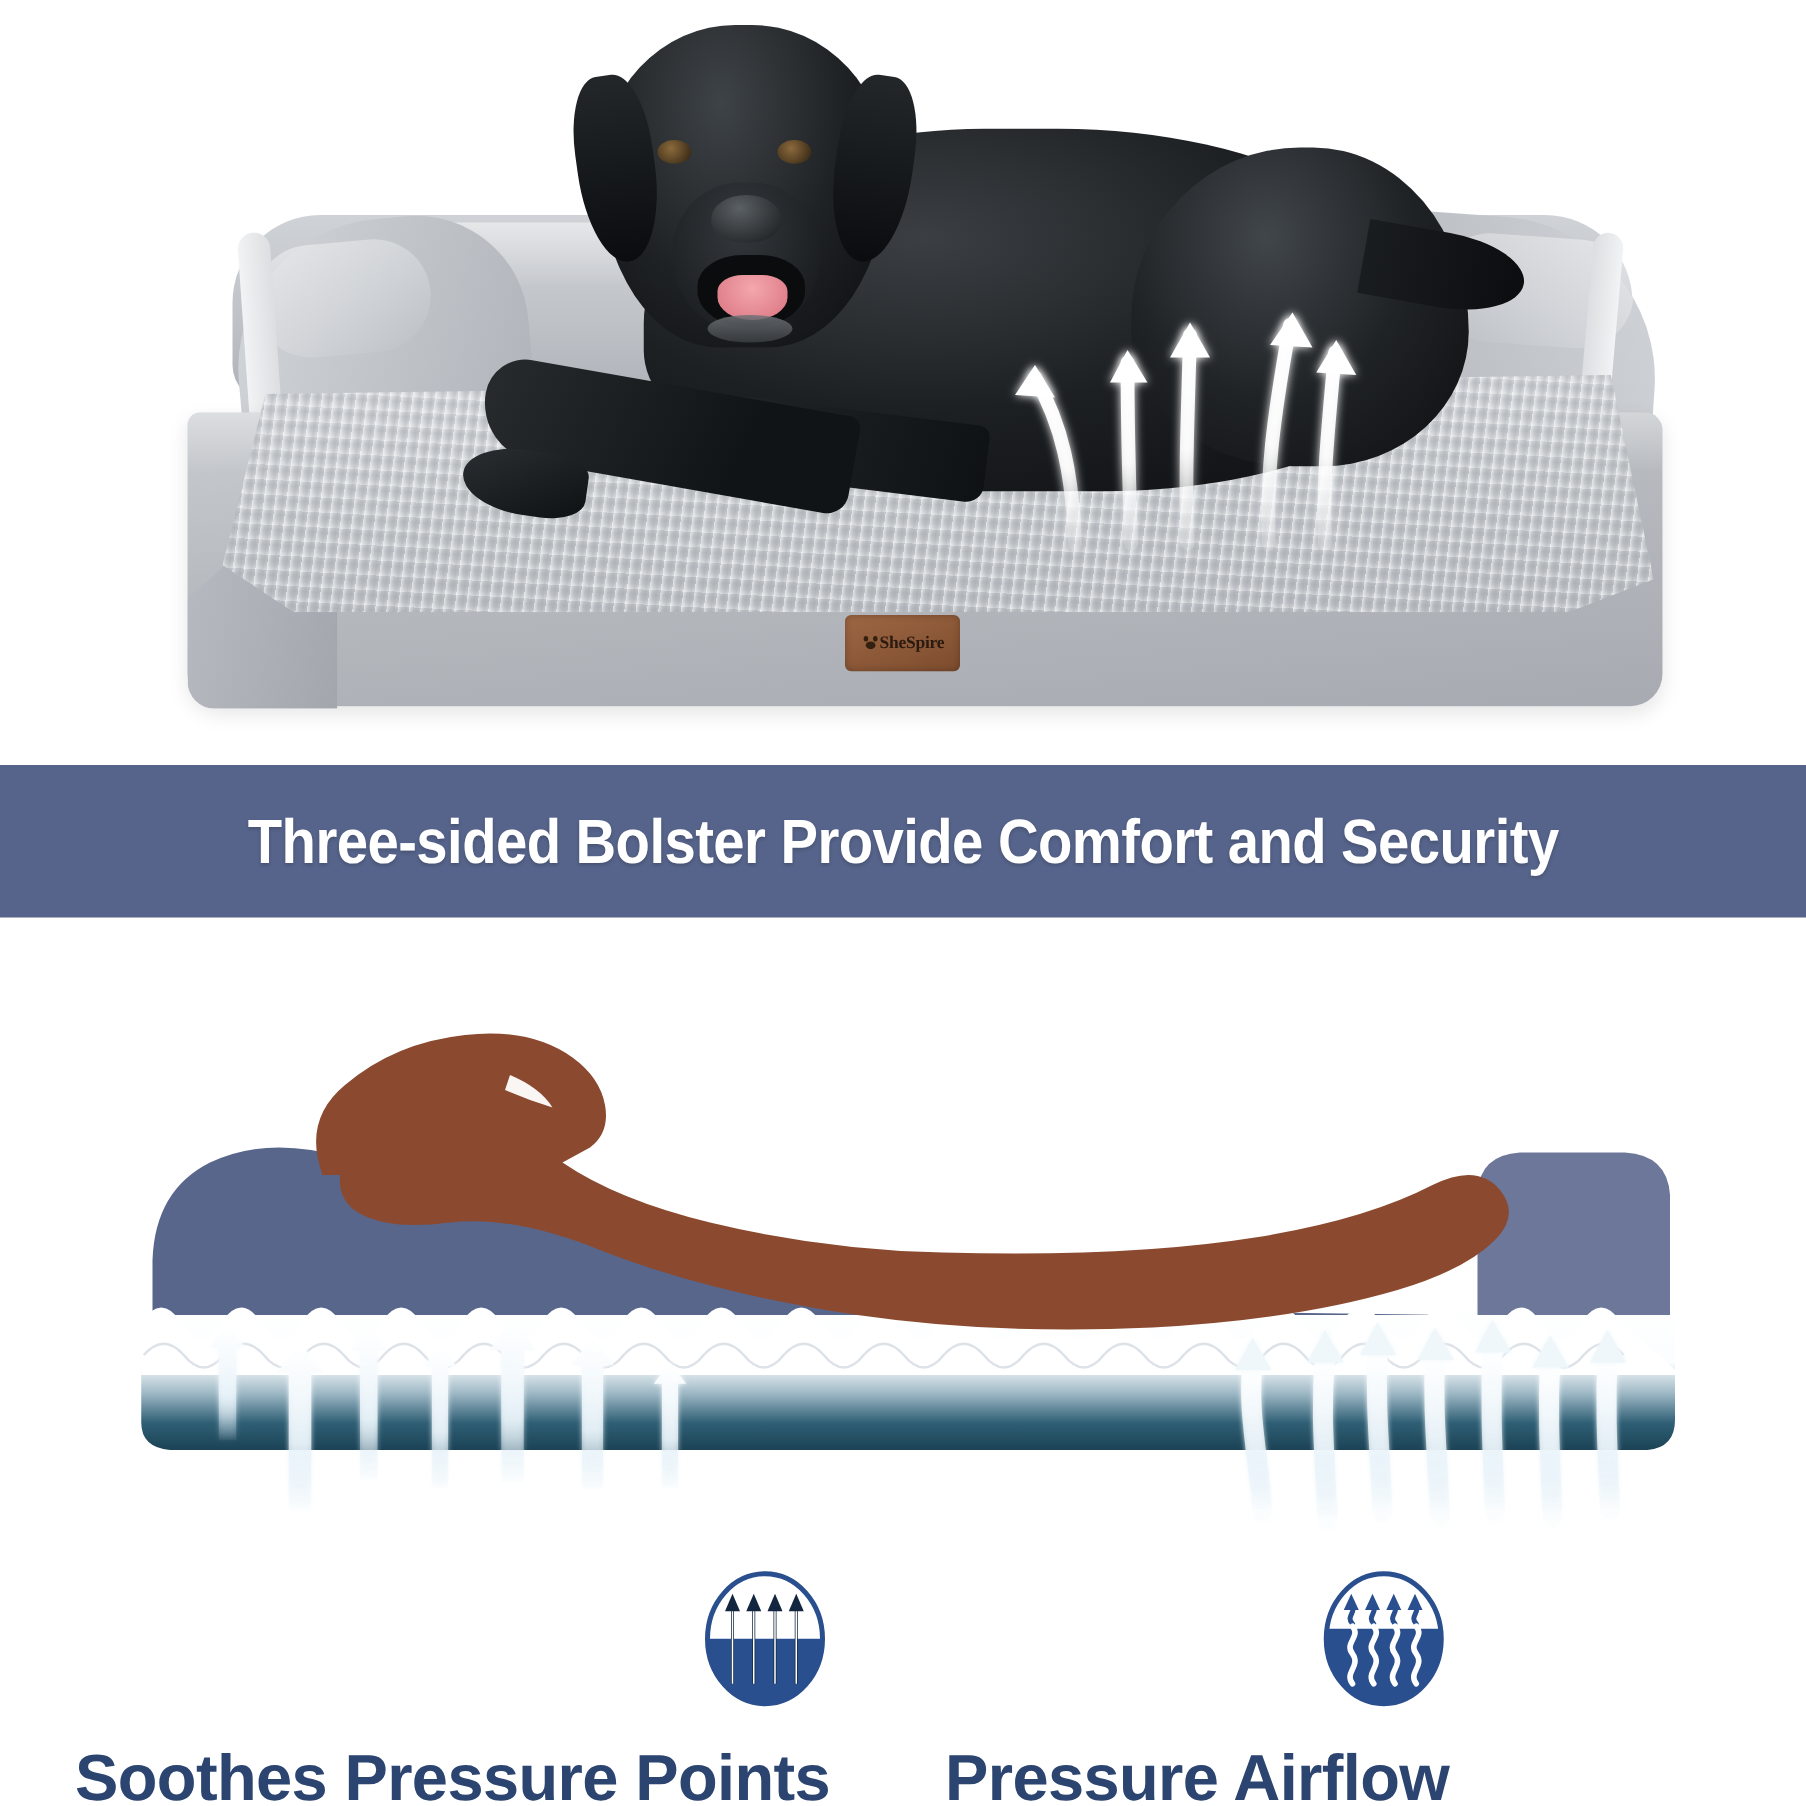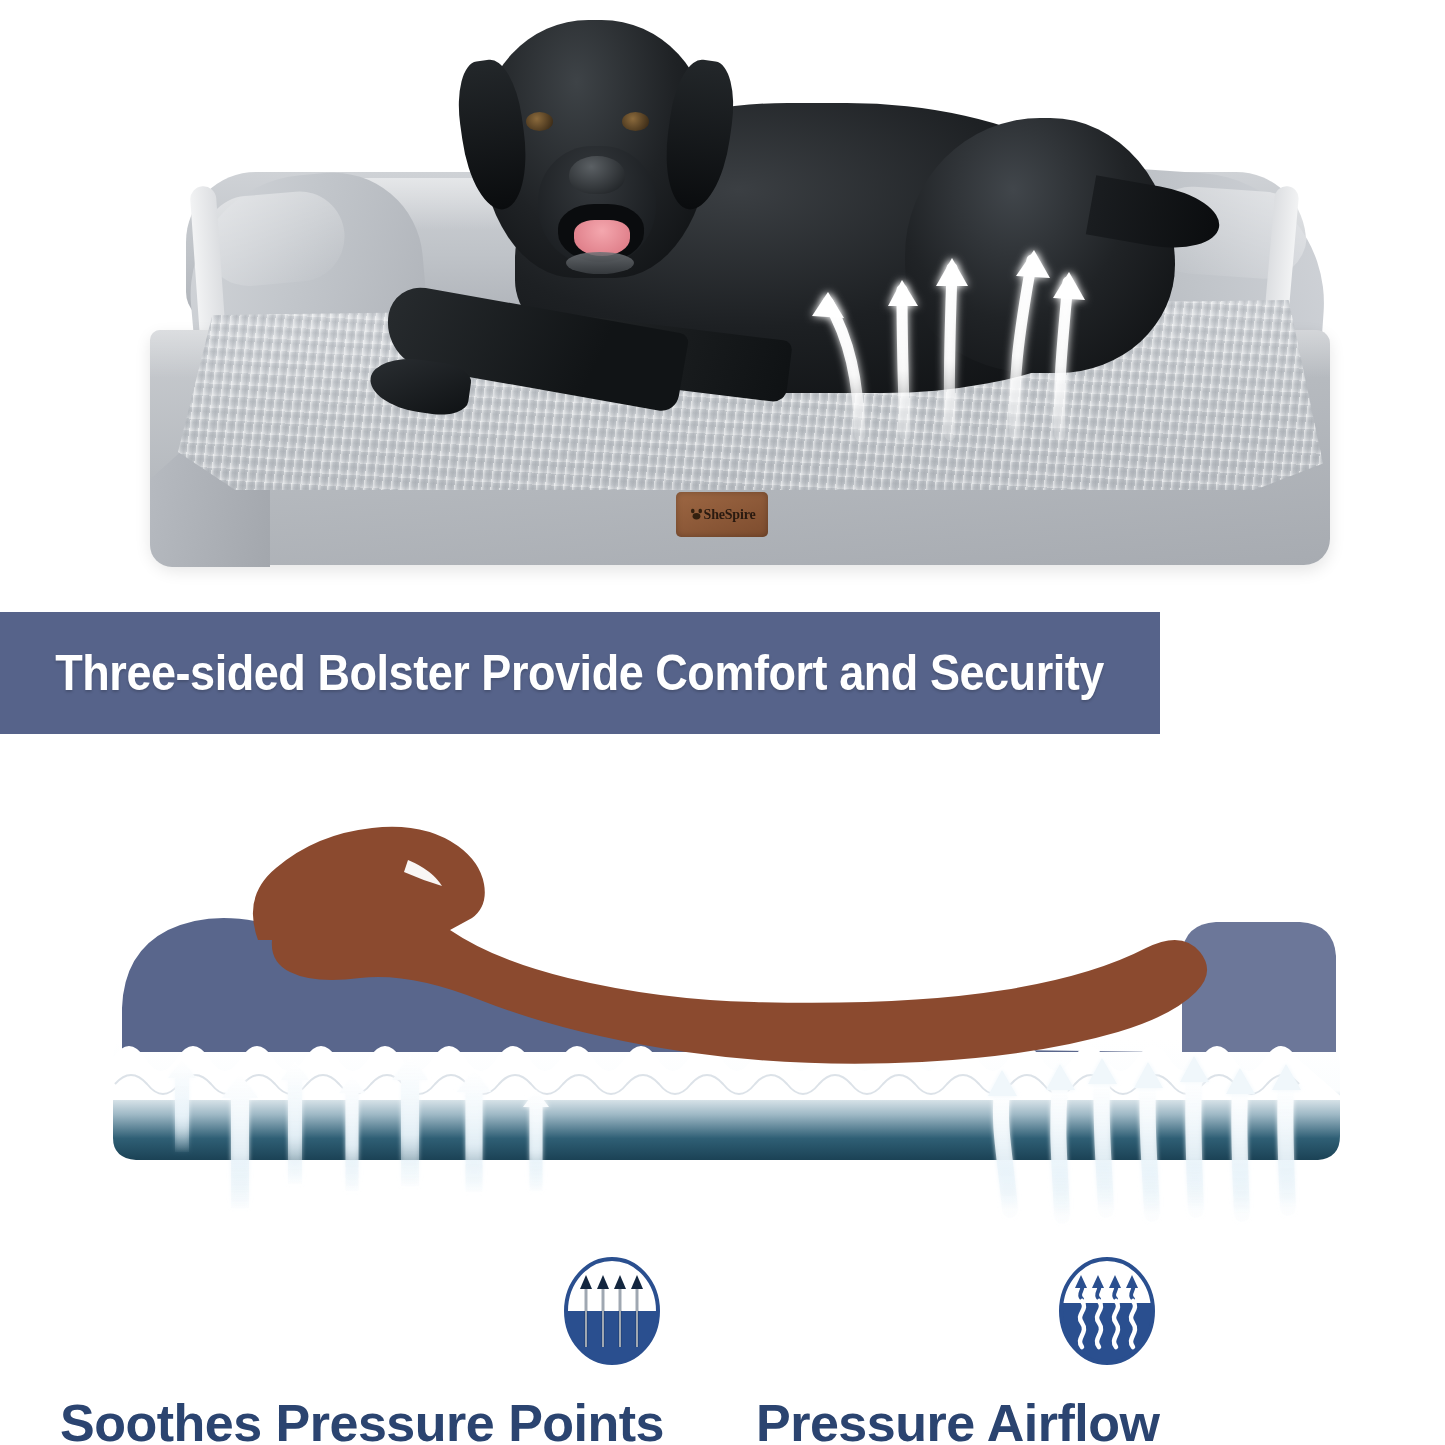--- a/index.html
+++ b/index.html
@@ -170,21 +170,21 @@
     background: linear-gradient(100deg,#242729,#0f1214);
     border-radius: 34px 12px 18px 46px; transform: rotate(7deg);
   }
 
   
   .photo-arrows { position: absolute; left: 810px; top: 230px; width: 300px; height: 210px; }
   .photo-arrows svg { width: 100%; height: 100%; overflow: visible; }
 
   
   .banner {
-    position: absolute; left: 0; top: 612px; width: 1160px; height: 122px;
+    position: absolute; left: 0; top: 612px; width: 1445px; height: 122px;
     background: #56638a;
     display: flex; align-items: center; justify-content: center;
   }
   .banner-text {
     color: #ffffff; font-size: 50px; font-weight: 700; letter-spacing: -0.5px;
     white-space: nowrap;
     font-family: "Liberation Sans Narrow", "Liberation Sans", sans-serif;
     transform: scaleX(0.90); transform-origin: center;
     text-shadow: 0 2px 3px rgba(0,0,0,0.18);
   }

